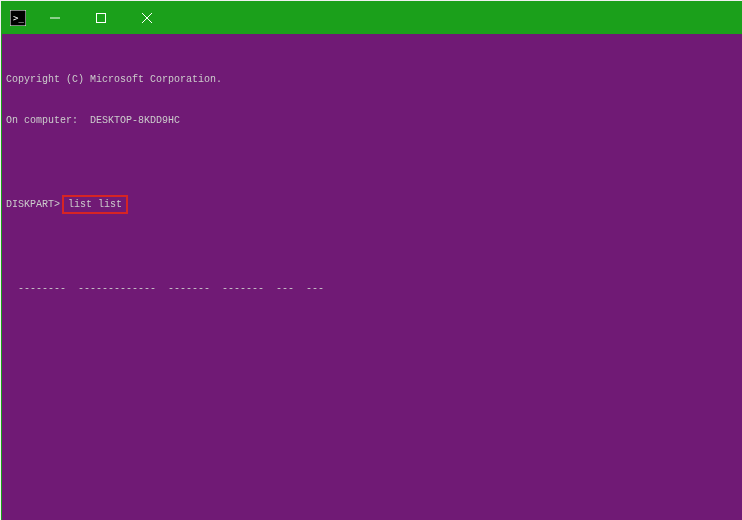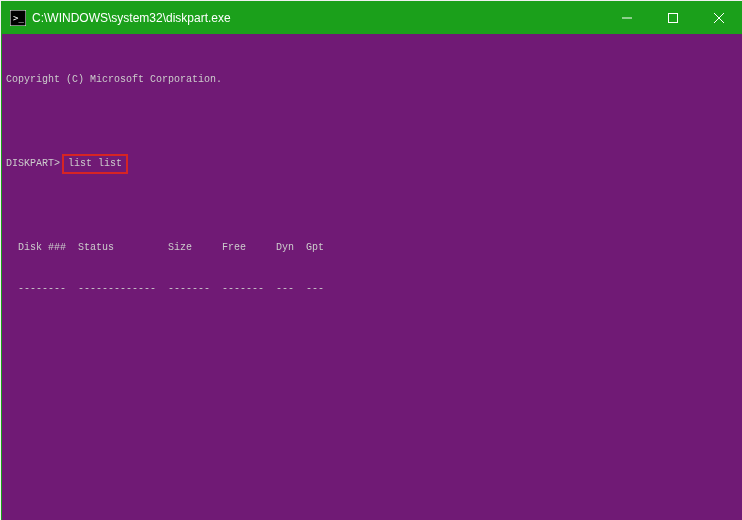--- a/index.html
+++ b/index.html
@@ -74,21 +74,20 @@
 <body>
 
 <div class="window">
   <div class="titlebar">
     <span class="titlebar-icon">
       <svg width="16" height="16" viewBox="0 0 16 16">
           <rect x="0" y="0" width="16" height="16" fill="#000" stroke="#fff" stroke-width="1"></rect>
           <text x="3" y="11" font-size="9" fill="#fff" font-family="monospace">&gt;_</text>
         </svg>
     </span>
-    <span class="titlebar-title">C:\WINDOWS\system32\diskpart.exe</span>
     <div class="titlebar-controls">
       <div class="titlebar-btn">
         <svg width="10" height="10" viewBox="0 0 10 10">
             <line x1="0" y1="5" x2="10" y2="5" stroke="#fff" stroke-width="1"></line>
           </svg>
       </div>
       <div class="titlebar-btn">
         <svg width="10" height="10" viewBox="0 0 10 10">
             <rect x="0.5" y="0.5" width="9" height="9" fill="none" stroke="#fff" stroke-width="1"></rect>
           </svg>
@@ -97,24 +96,24 @@
         <svg width="10" height="10" viewBox="0 0 10 10">
             <line x1="0" y1="0" x2="10" y2="10" stroke="#fff" stroke-width="1"></line>
             <line x1="10" y1="0" x2="0" y2="10" stroke="#fff" stroke-width="1"></line>
           </svg>
       </div>
     </div>
   </div>
 
   <div class="terminal">
     <div class="line">Copyright (C) Microsoft Corporation.</div>
+    <div class="line">On computer:  DESKTOP-8KDD9HC</div>
     <div class="blank"></div>
     <div class="line"><span class="prompt">DISKPART&gt;</span> <span class="hl">list list</span></div>
     <div class="blank"></div>
-    <div class="line">  Disk ###  Status         Size     Free     Dyn  Gpt</div>
     <div class="line">  --------  -------------  -------  -------  ---  ---</div>
     
     
     
     
     
     
     
     
     

